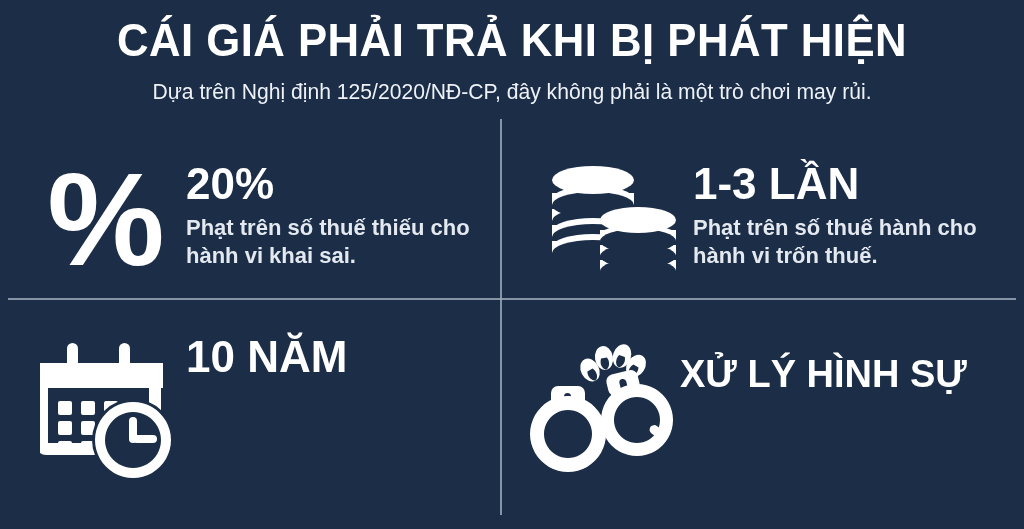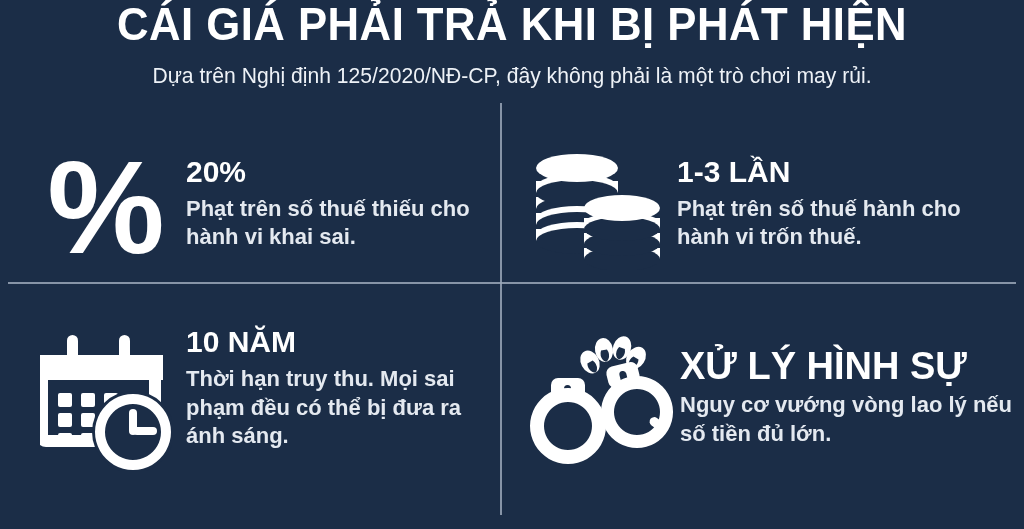--- a/index.html
+++ b/index.html
@@ -18,20 +18,21 @@
   .infographic {
     position: absolute;
     inset: 0;
     display: flex;
     flex-direction: column;
     background: #1b2d47;
   }
 
   
   .header {
+    padding-top: 16px;
     text-align: center;
     flex: 0 0 auto;
   }
   .title {
     color: #ffffff;
     font-size: 46px;
     font-weight: bold;
     letter-spacing: 0.5px;
     line-height: 1.06;
     margin: 0;
@@ -75,39 +76,39 @@
     background: #9aa7b8;
     opacity: .85;
   }
 
   .cell {
     display: flex;
     align-items: center;
     box-sizing: border-box;
   }
   .cell.r1 { padding: 0 10px 0 26px; }
-  .cell.r1.right { padding-left: 18px; }
+  .cell.r1.right { padding-left: 18px; margin-left: 16px; }
   .cell.r2 { padding: 14px 10px 0 26px; align-items: flex-start; }
   .cell.r2.right { padding-left: 14px; }
 
   .icon-wrap {
     flex: 0 0 auto;
     display: flex;
     align-items: center;
     justify-content: center;
   }
   .icon-wrap svg { display: block; }
 
   .text-wrap {
     flex: 1 1 auto;
     min-width: 0;
   }
   .stat-value {
     color: #ffffff;
-    font-size: 30px;
+    font-size: 44px;
     font-weight: bold;
     line-height: 1.0;
     margin: 0 0 8px 0;
     white-space: nowrap;
     letter-spacing: 0px;
   }
   .stat-value.small {
     font-size: 38px;
   }
   .stat-desc {
@@ -219,21 +220,20 @@
 
             <circle cx="93" cy="99" r="41" fill="#1b2d47"></circle>
             <path d="M93 61 a38 38 0 1 0 0.001 0 z M93 71 a28 28 0 1 1 -0.001 0 z" fill-rule="evenodd"></path>
             <rect x="89" y="76" width="8" height="26" rx="4"></rect>
             <rect x="93" y="94" width="24" height="8" rx="4"></rect>
           </g>
         </svg>
       </div>
       <div class="text-wrap">
         <p class="stat-value">10 NĂM</p>
-        <p class="stat-desc">Thời hạn truy thu. Mọi sai phạm đều có thể bị đưa ra ánh sáng.</p>
       </div>
     </div>
 
     <div class="cell r2 right">
       <div class="icon-wrap" style="width:165px;height:145px;">
         <svg width="150" height="140" viewBox="0 0 150 140" aria-hidden="true">
           <g fill="#ffffff">
 
             <g transform="translate(46,4)">
               <path d="M12 26 a9 12 0 1 1 18 0 a9 12 0 1 1 -18 0 z M18 26 a4 7 0 1 0 6 0 z" fill-rule="evenodd" transform="rotate(-28 21 26)"></path>
@@ -253,18 +253,17 @@
               <rect x="6" y="2" width="32" height="22" rx="7" transform="rotate(-14 22 13)"></rect>
               <rect x="19" y="9" width="7" height="13" rx="3.5" fill="#1b2d47" transform="rotate(-14 22 15)"></rect>
               <path d="M36 14 a36 36 0 1 0 0.01 0 z M36 27 a23 23 0 1 1 -0.01 0 z" fill-rule="evenodd"></path>
               <rect x="48" y="58" width="18" height="9" rx="4.5" transform="rotate(38 57 62)"></rect>
             </g>
           </g>
         </svg>
       </div>
       <div class="text-wrap">
         <p class="stat-value small">XỬ LÝ HÌNH SỰ</p>
-        <p class="stat-desc">Nguy cơ vướng vòng lao lý nếu số tiền đủ lớn.</p>
       </div>
     </div>
 
   </div>
 </div>
 
 </body></html>

